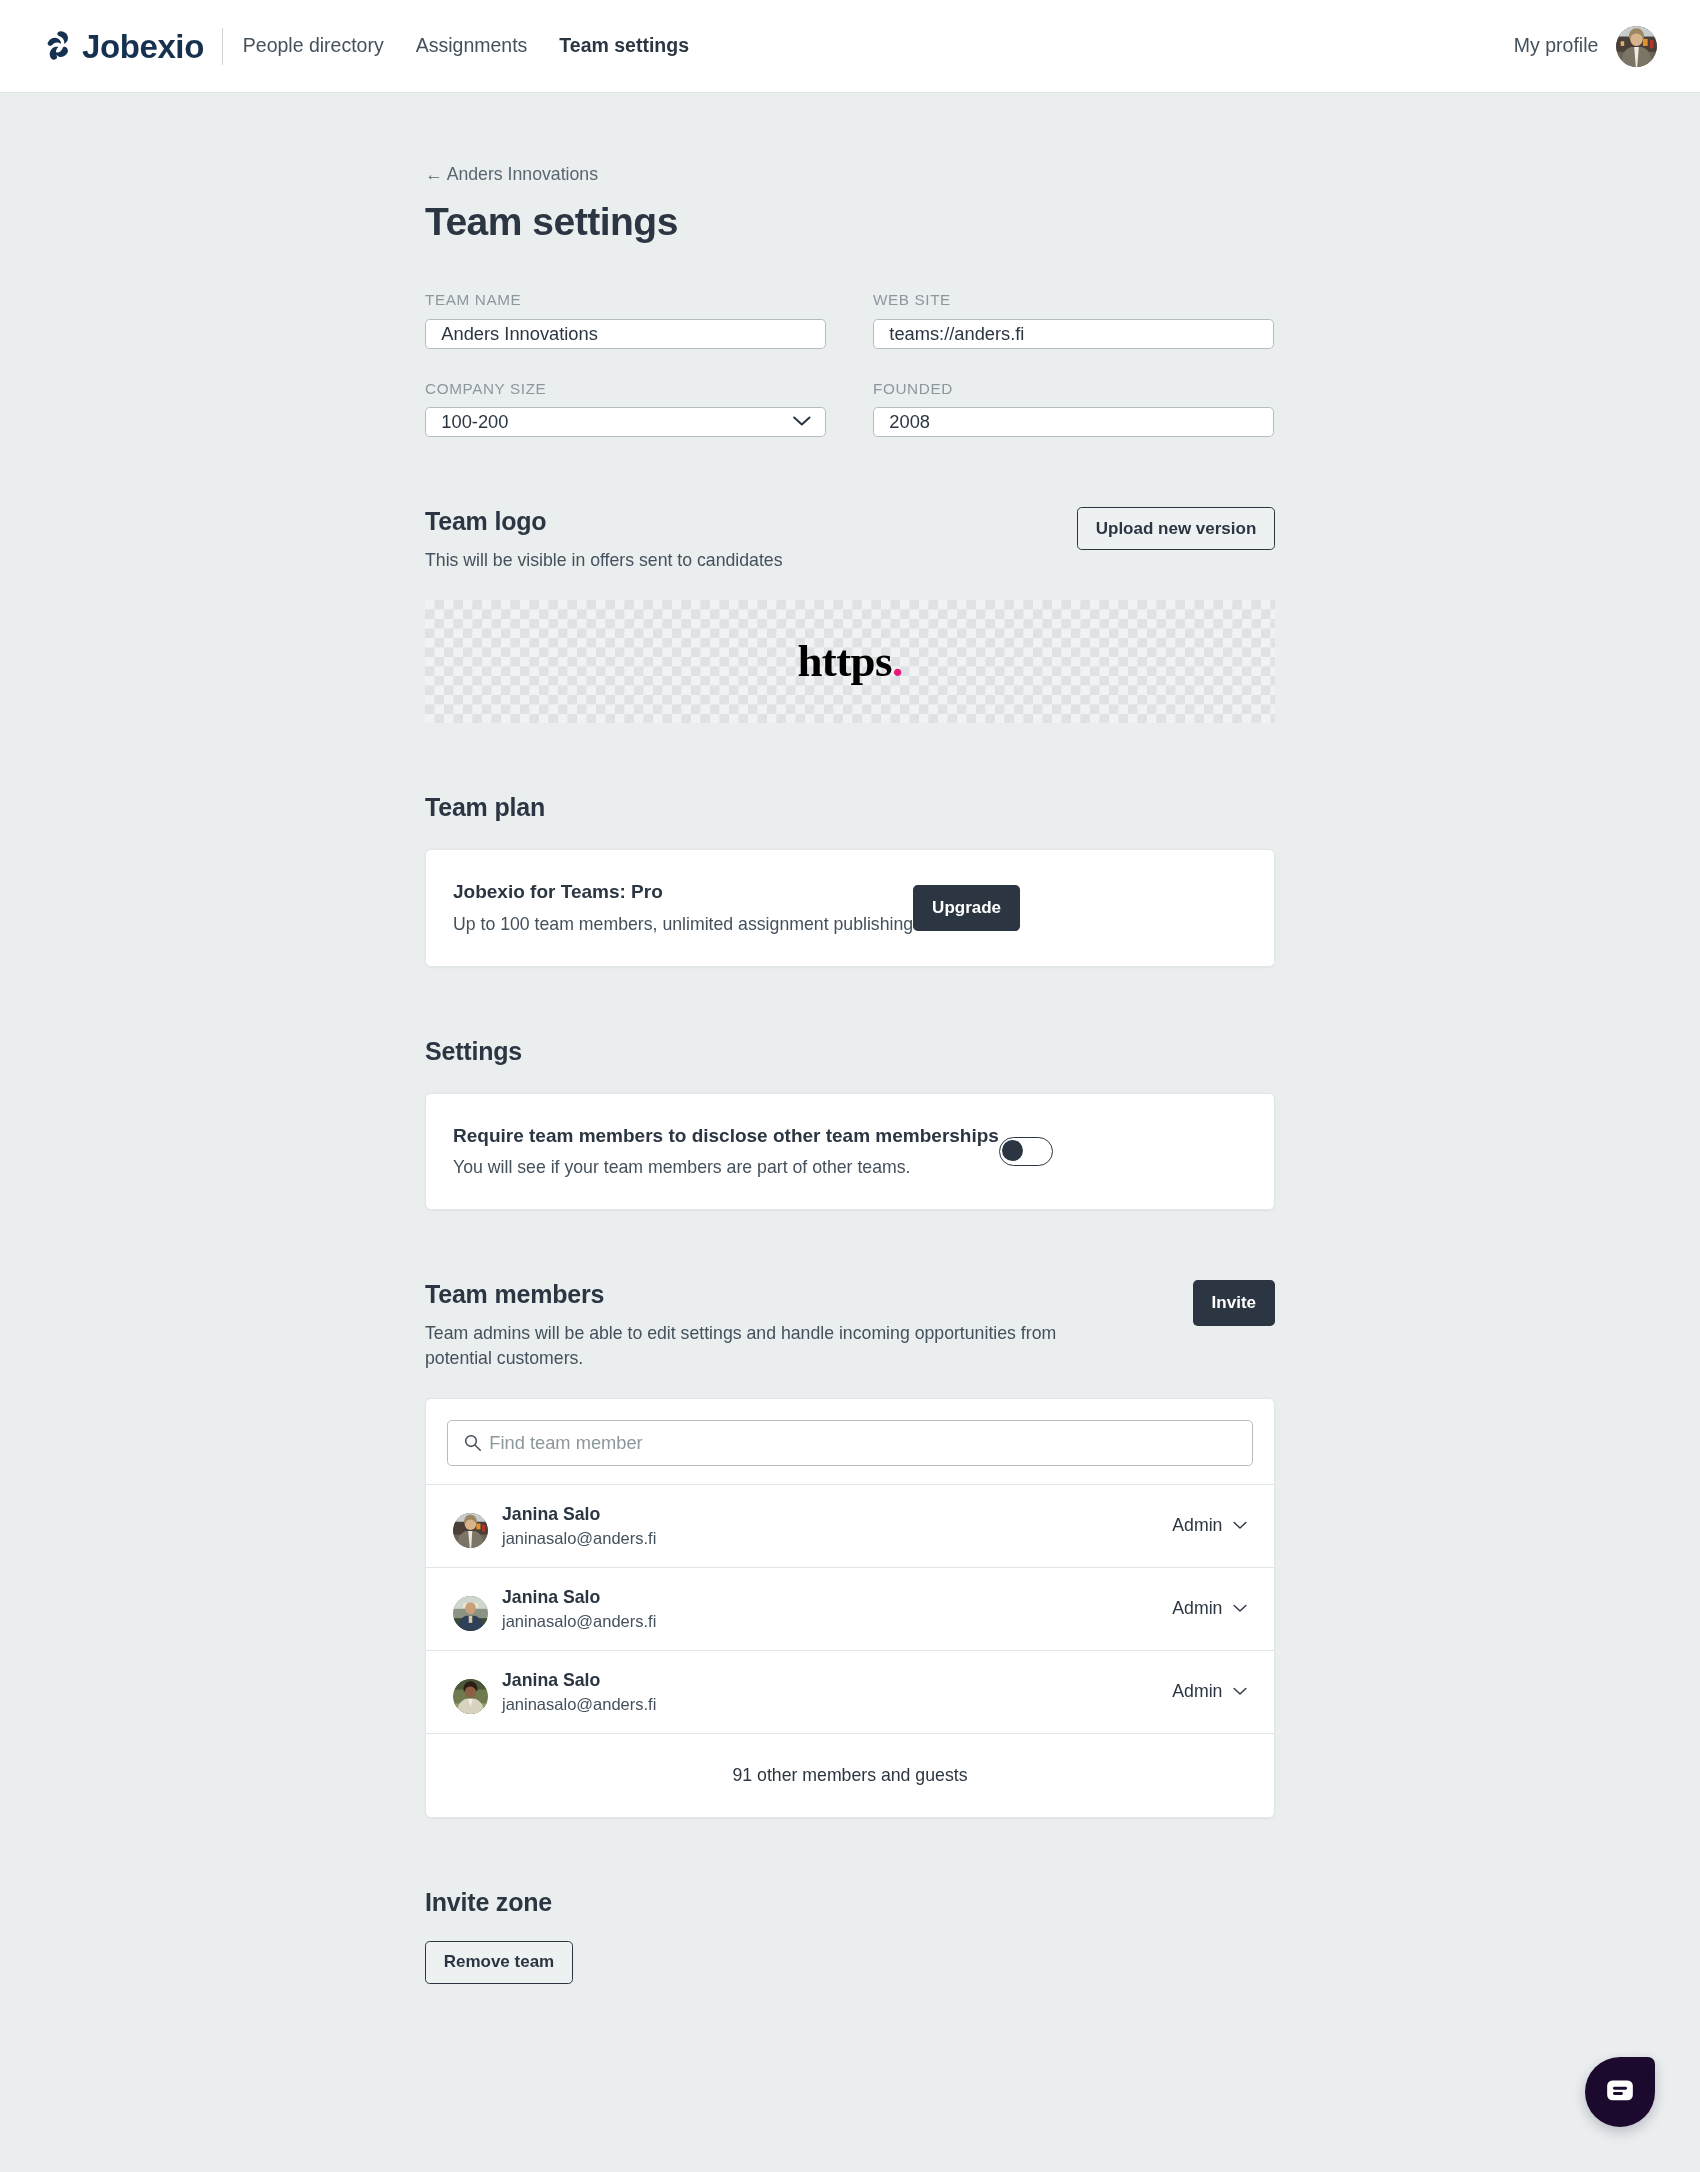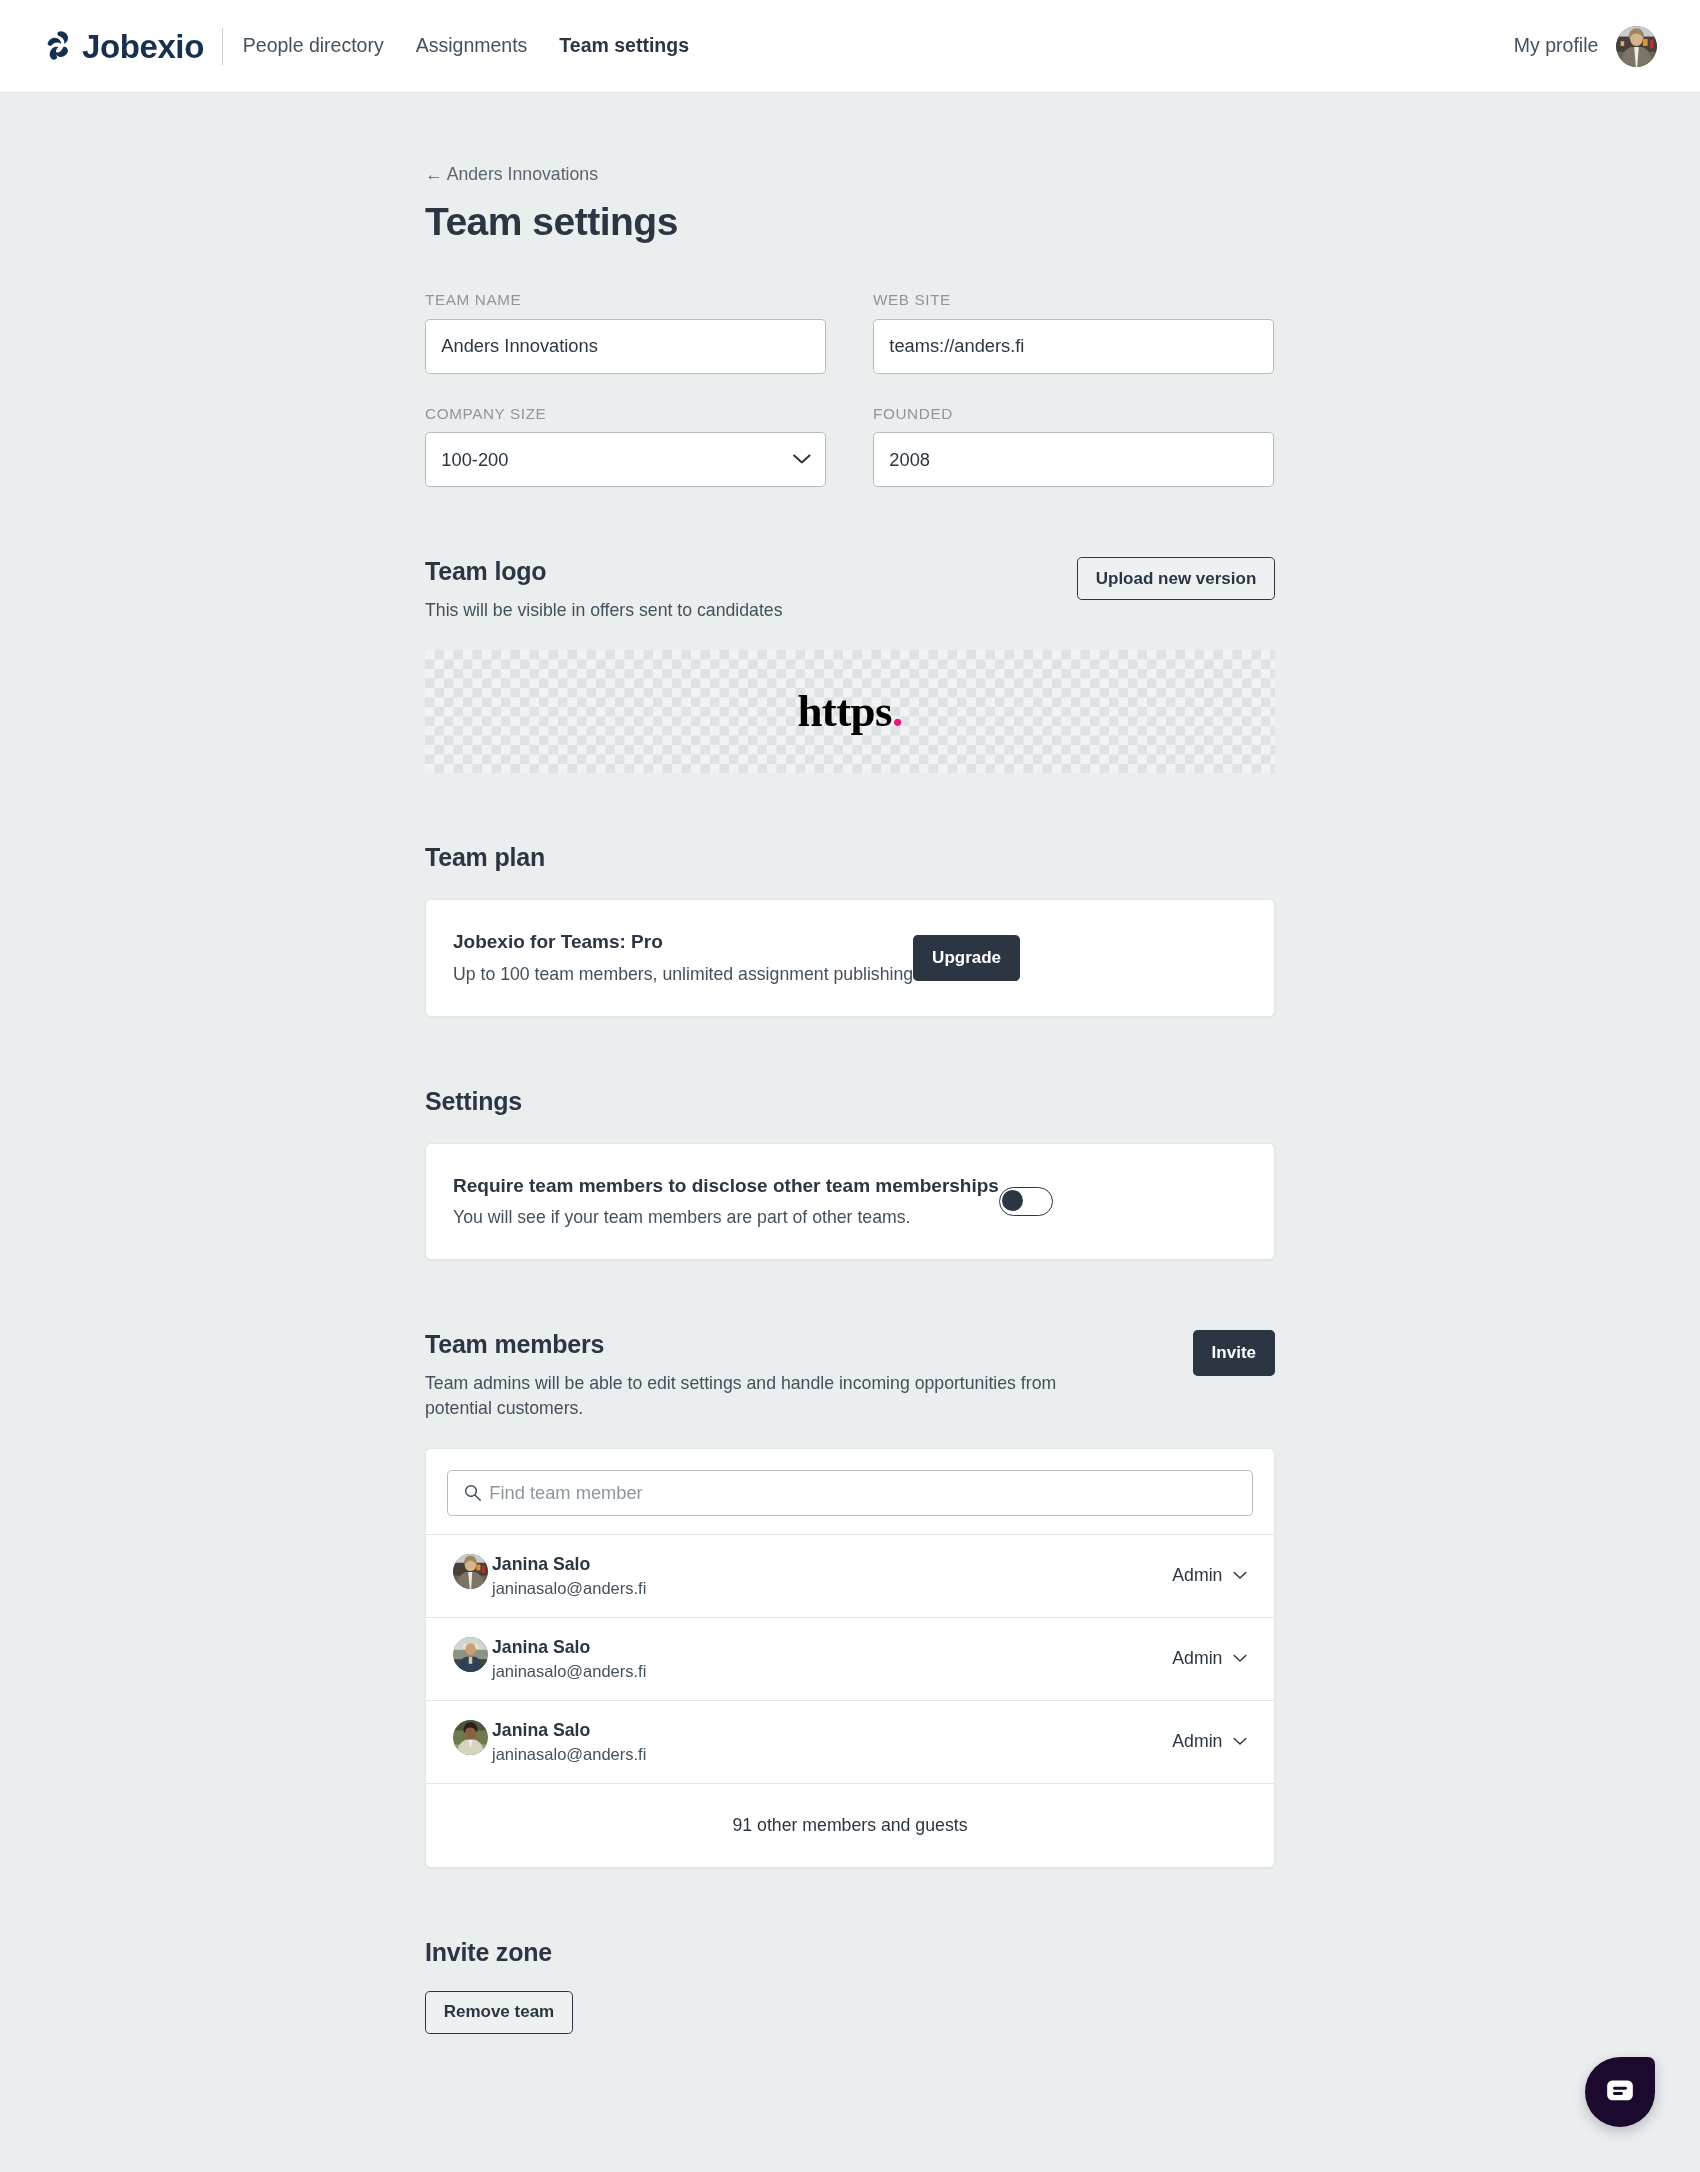--- a/index.html
+++ b/index.html
@@ -111,21 +111,21 @@
   .field-label {
     font-size: 15.3px;
     letter-spacing: 0.6px;
     color: #8d979e;
     text-transform: uppercase;
     margin-bottom: 9.4px;
     display: block;
   }
   .text-input {
     width: 100%;
-    height: 55px;
+    height: 30px;
     background: #ffffff;
     border: 1.2px solid #b4bcc2;
     border-radius: 4.7px;
     font-size: 18.3px;
     color: #2b3642;
     padding: 0 15.3px;
     font-family: "Liberation Sans", sans-serif;
     display: flex;
     align-items: center;
   }
@@ -292,21 +292,21 @@
     font-size: 18.3px;
     color: #8d979e;
   }
   .member-row {
     display: flex;
     align-items: center;
     padding: 15.3px 27px;
     border-top: 1.2px solid #e2e6e8;
     min-height: 83px;
   }
-  .member-info { display: flex; align-items: flex-start; gap: 4px; }
+  .member-info { display: flex; align-items: flex-end; gap: 14px; }
   .avatar-md { width: 35px; height: 35px; }
   .member-name {
     font-size: 17.7px;
     font-weight: 700;
     color: #2b3642;
     margin-bottom: 4.7px;
   }
   .member-email {
     font-size: 16.5px;
     color: #44515c;

